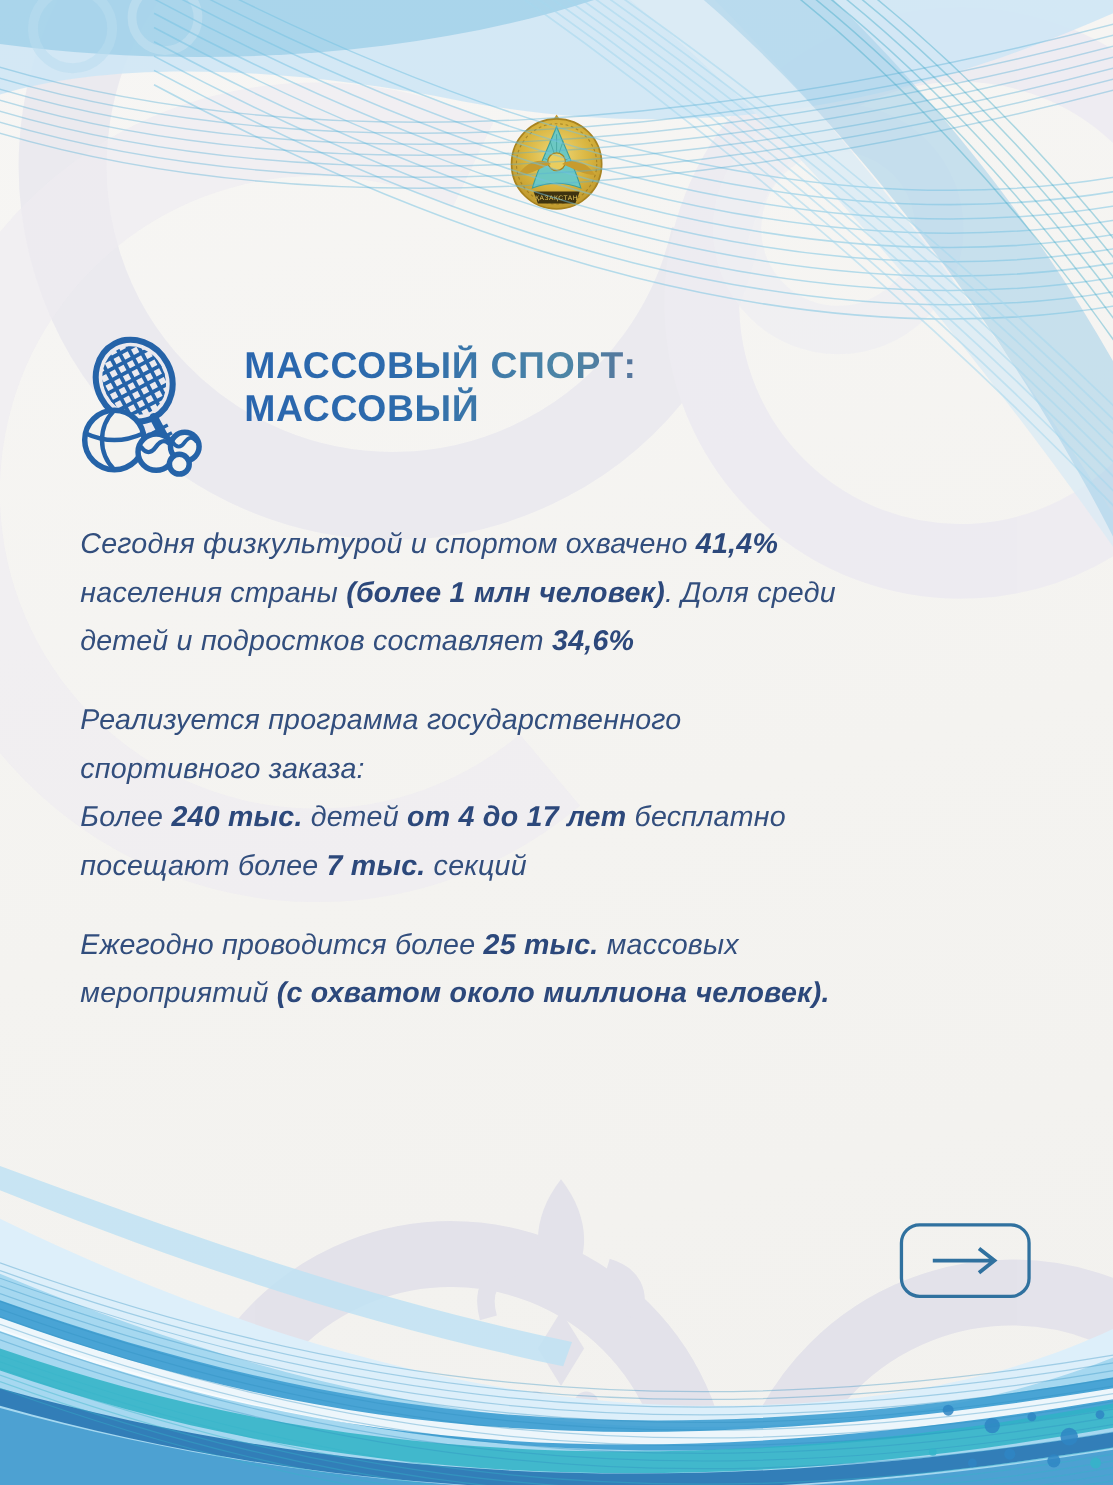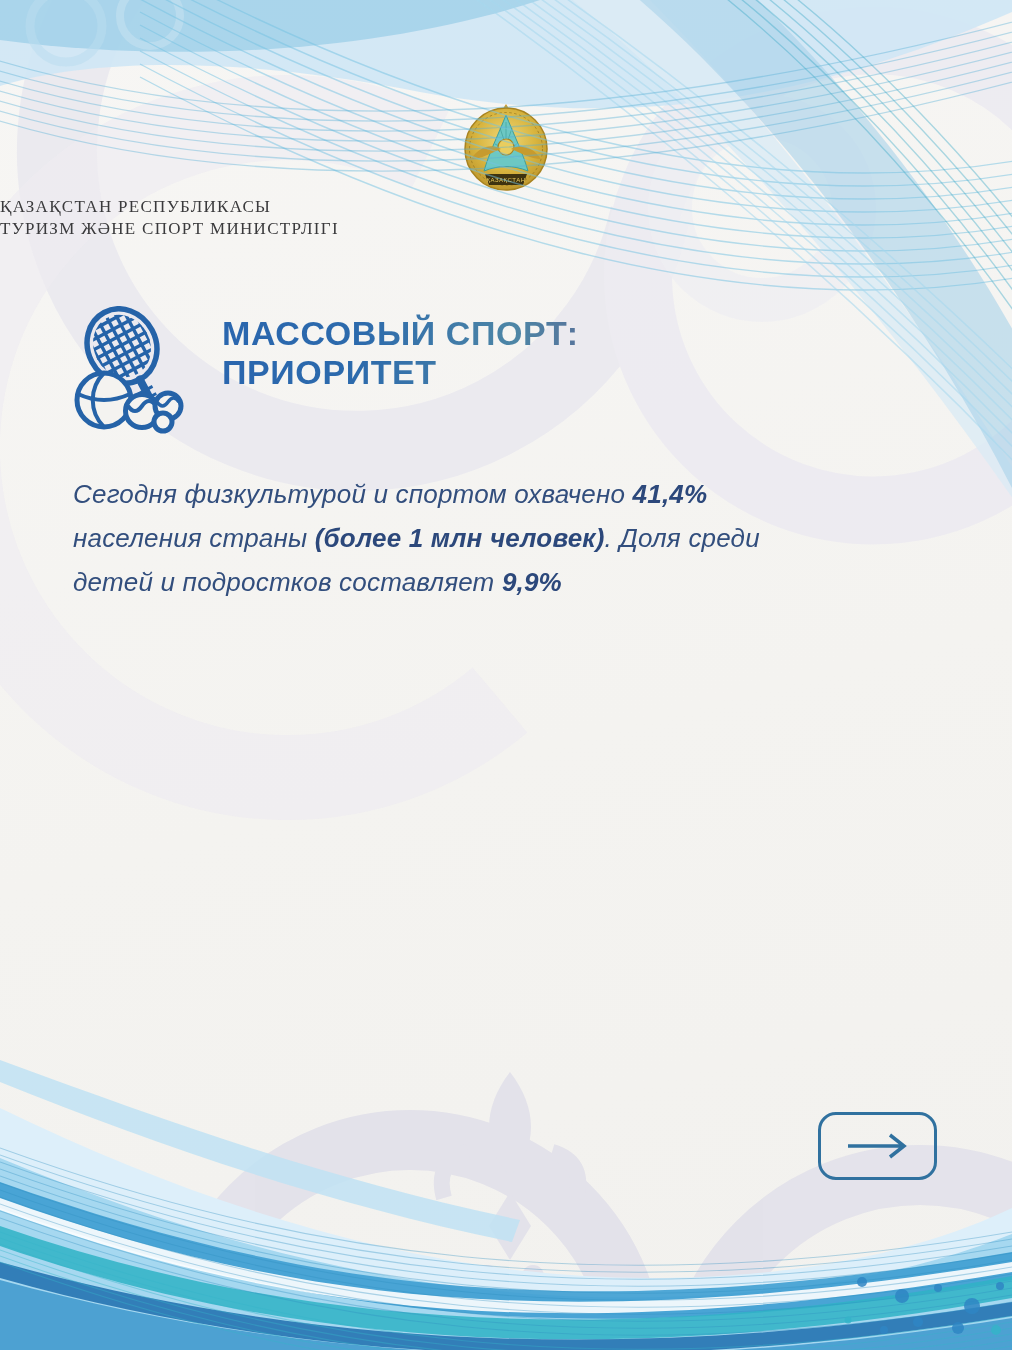--- a/index.html
+++ b/index.html
@@ -198,24 +198,20 @@
         <path d="M49,26 L45,38"></path>
       <path d="M32,42 L40,46"></path>
         <path d="M54,42 L46,46"></path>
     </g>
     <circle cx="43" cy="45" r="8" fill="#e9cd5e" stroke="#a8831f" stroke-width="1.2"></circle>
     <path d="M8,57 C16,45 28,41 38,47 C28,51 18,57 8,57 Z" fill="#c79b2e"></path>
     <path d="M78,57 C70,45 58,41 48,47 C58,51 68,57 78,57 Z" fill="#c79b2e"></path>
     <path d="M22,72 L64,72 L60,83 L26,83 Z" fill="#3e3310"></path>
     <text x="43" y="80" text-anchor="middle" font-size="6" letter-spacing="0.5" fill="#e7c95c">ҚАЗАҚСТАН</text>
   </svg>
-  <div class="ministry">
-    <div>ҚАЗАҚСТАН РЕСПУБЛИКАСЫ</div>
-    <div>ТУРИЗМ ЖӘНЕ СПОРТ МИНИСТРЛІГІ</div>
-  </div>
 
   <svg class="sports-icon" width="122" height="132" viewBox="0 0 122 132">
     <defs>
       <clipPath id="headClip">
           <ellipse cx="52" cy="40" rx="28" ry="32"></ellipse>
         </clipPath>
     </defs>
     <g transform="rotate(-28 52 40)" stroke="#2563a8" fill="none">
       <g clip-path="url(#headClip)" stroke-width="3.4">
         <path d="M25,8 V74 M34,8 V74 M43,8 V74 M52,8 V74 M61,8 V74 M70,8 V74 M79,8 V74"></path>
@@ -231,28 +227,34 @@
     <circle cx="72" cy="105" r="16.5" fill="#f4f3f0" stroke="#2563a8" stroke-width="5"></circle>
     <path d="M58,100 q7,10 14,0 q7,-10 14,0" fill="none" stroke="#2563a8" stroke-width="4"></path>
     <circle cx="98" cy="100" r="13" fill="#f4f3f0" stroke="#2563a8" stroke-width="5"></circle>
     <path d="M87,96 q5.5,8 11,0 q5.5,-8 11,0" fill="none" stroke="#2563a8" stroke-width="3.5"></path>
     <circle cx="93" cy="116" r="9" fill="#f4f3f0" stroke="#2563a8" stroke-width="5"></circle>
   </svg>
 
   <div class="title-block">
     <h1 class="title">
       <span>МАССОВЫЙ СПОРТ:</span>
-      <span>ПРИОРИТЕТ</span>
+      <span>МАССОВЫЙ</span>
     </h1>
   </div>
 
   <div class="paragraphs">
       <p><span>Сегодня физкультурой и спортом охвачено </span><span class="b">41,4%</span><span>
 населения страны </span><span class="b">(более 1 млн человек)</span><span>. Доля среди
-детей и подростков составляет </span><span class="b">9,9%</span></p>
+детей и подростков составляет </span><span class="b">34,6%</span></p>
+      <p><span>Реализуется программа государственного
+спортивного заказа:
+Более </span><span class="b">240 тыс.</span><span> детей </span><span class="b">от 4 до 17 лет</span><span> бесплатно
+посещают более </span><span class="b">7 тыс.</span><span> секций</span></p>
+      <p><span>Ежегодно проводится более </span><span class="b">25 тыс.</span><span> массовых
+мероприятий </span><span class="b">(с охватом около миллиона человек).</span></p>
     </div>
 
   <button class="next-btn">
     <svg width="64" height="28" viewBox="0 0 64 28">
       <path d="M2,14 H56 M44,3 L58,14 L44,25" fill="none" stroke="#30719f" stroke-width="3.5"></path>
     </svg>
   </button>
 
 </div>
 

